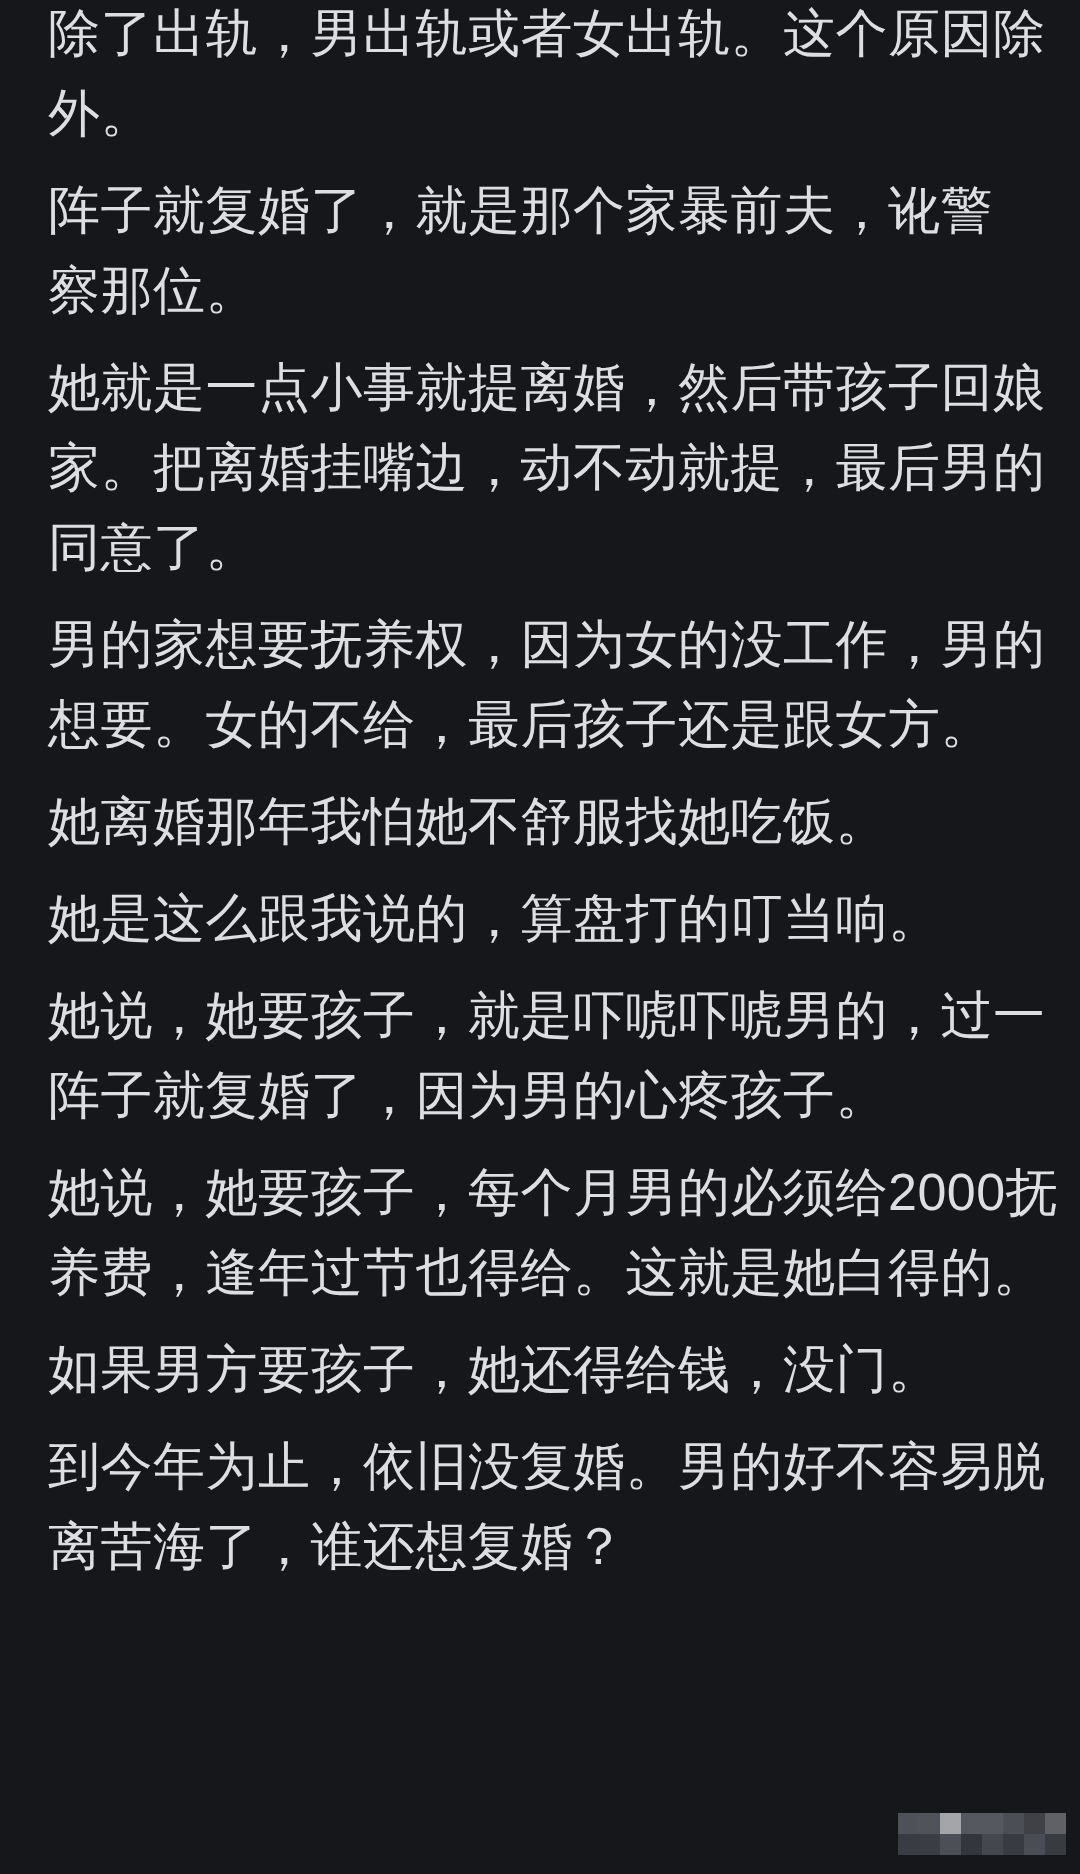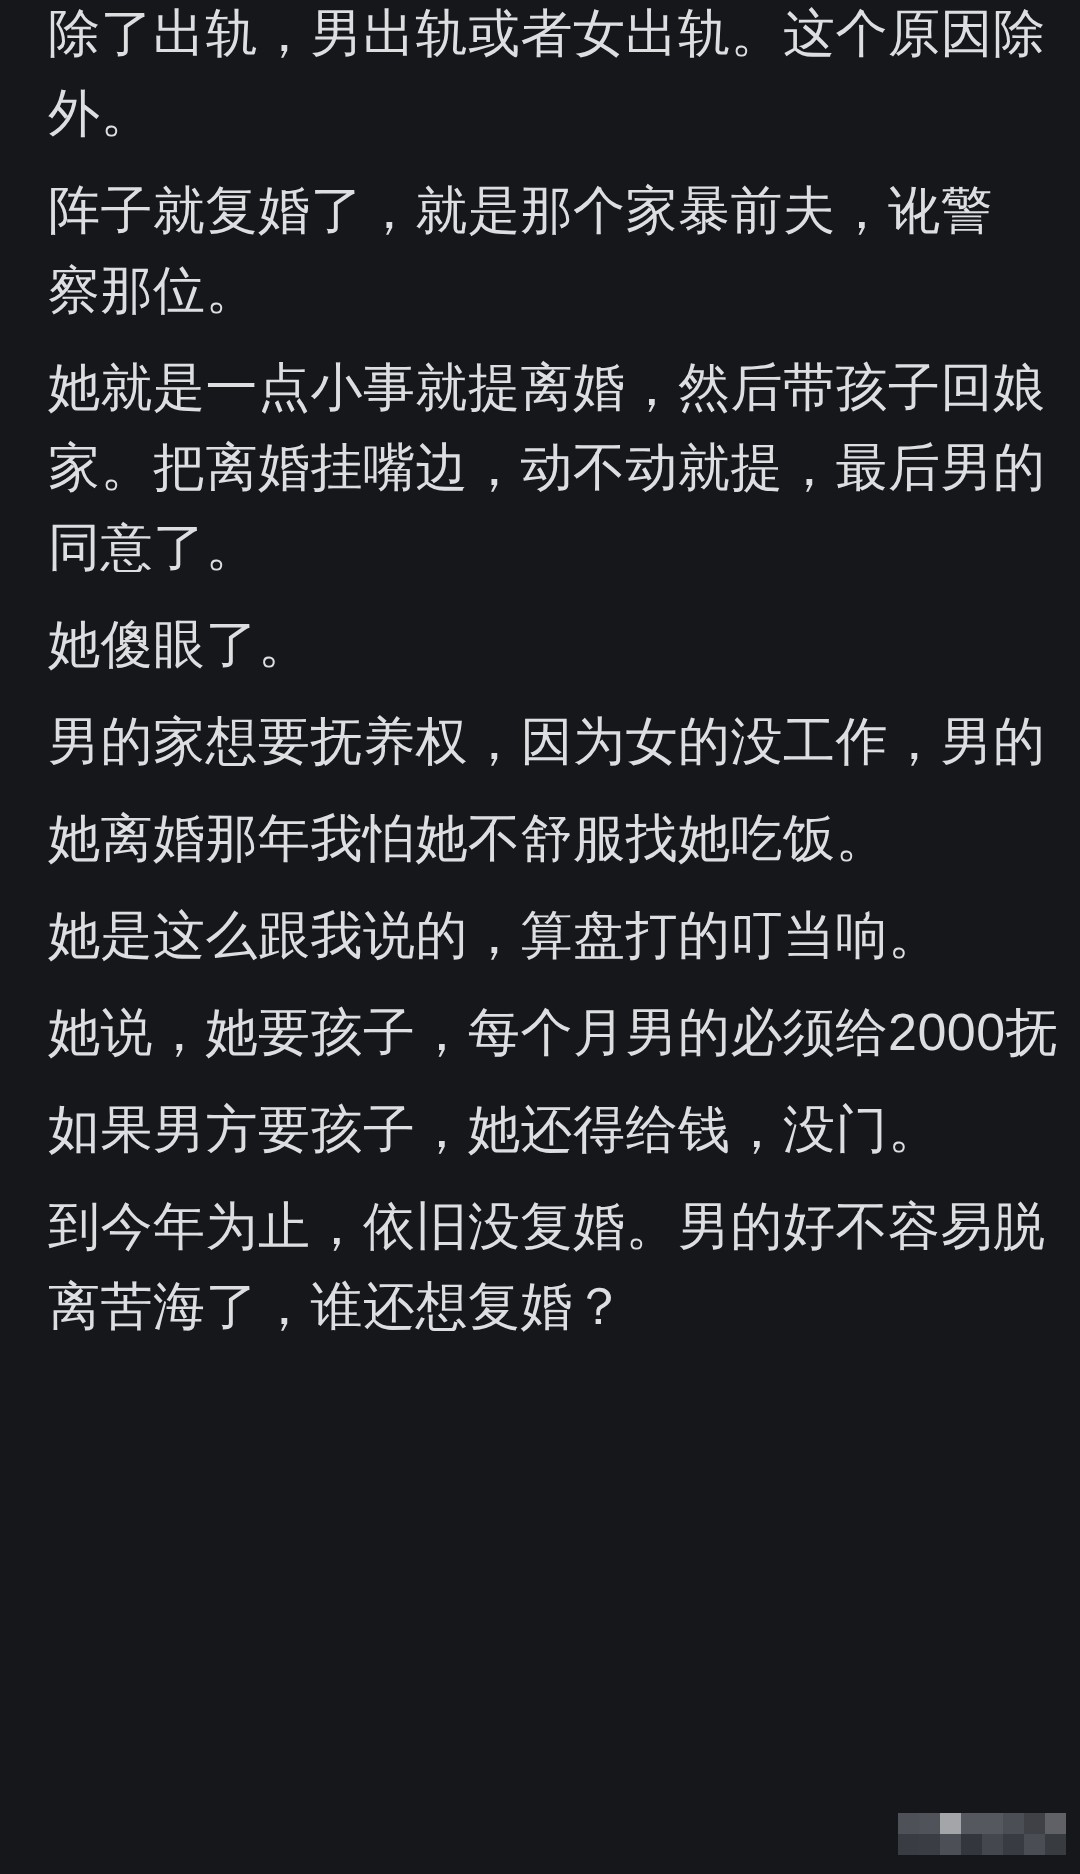--- a/index.html
+++ b/index.html
@@ -62,33 +62,36 @@
     <p>
       <span class="line">阵子就复婚了，就是那个家暴前夫，讹警</span>
       <span class="line">察那位。</span>
     </p>
     <p>
       <span class="line">她就是一点小事就提离婚，然后带孩子回娘</span>
       <span class="line">家。把离婚挂嘴边，动不动就提，最后男的</span>
       <span class="line">同意了。</span>
     </p>
     <p>
-      <span class="line">她傻眼了。</span>
-    </p>
-    <p>
       <span class="line">男的家想要抚养权，因为女的没工作，男的</span>
+      <span class="line">想要。女的不给，最后孩子还是跟女方。</span>
     </p>
     <p>
       <span class="line">她离婚那年我怕她不舒服找她吃饭。</span>
     </p>
     <p>
       <span class="line">她是这么跟我说的，算盘打的叮当响。</span>
     </p>
     <p>
+      <span class="line">她说，她要孩子，就是吓唬吓唬男的，过一</span>
+      <span class="line">阵子就复婚了，因为男的心疼孩子。</span>
+    </p>
+    <p>
       <span class="line">她说，她要孩子，每个月男的必须给2000抚</span>
+      <span class="line">养费，逢年过节也得给。这就是她白得的。</span>
     </p>
     <p>
       <span class="line">如果男方要孩子，她还得给钱，没门。</span>
     </p>
     <p>
       <span class="line">到今年为止，依旧没复婚。男的好不容易脱</span>
       <span class="line">离苦海了，谁还想复婚？</span>
     </p>
   </div>
 

